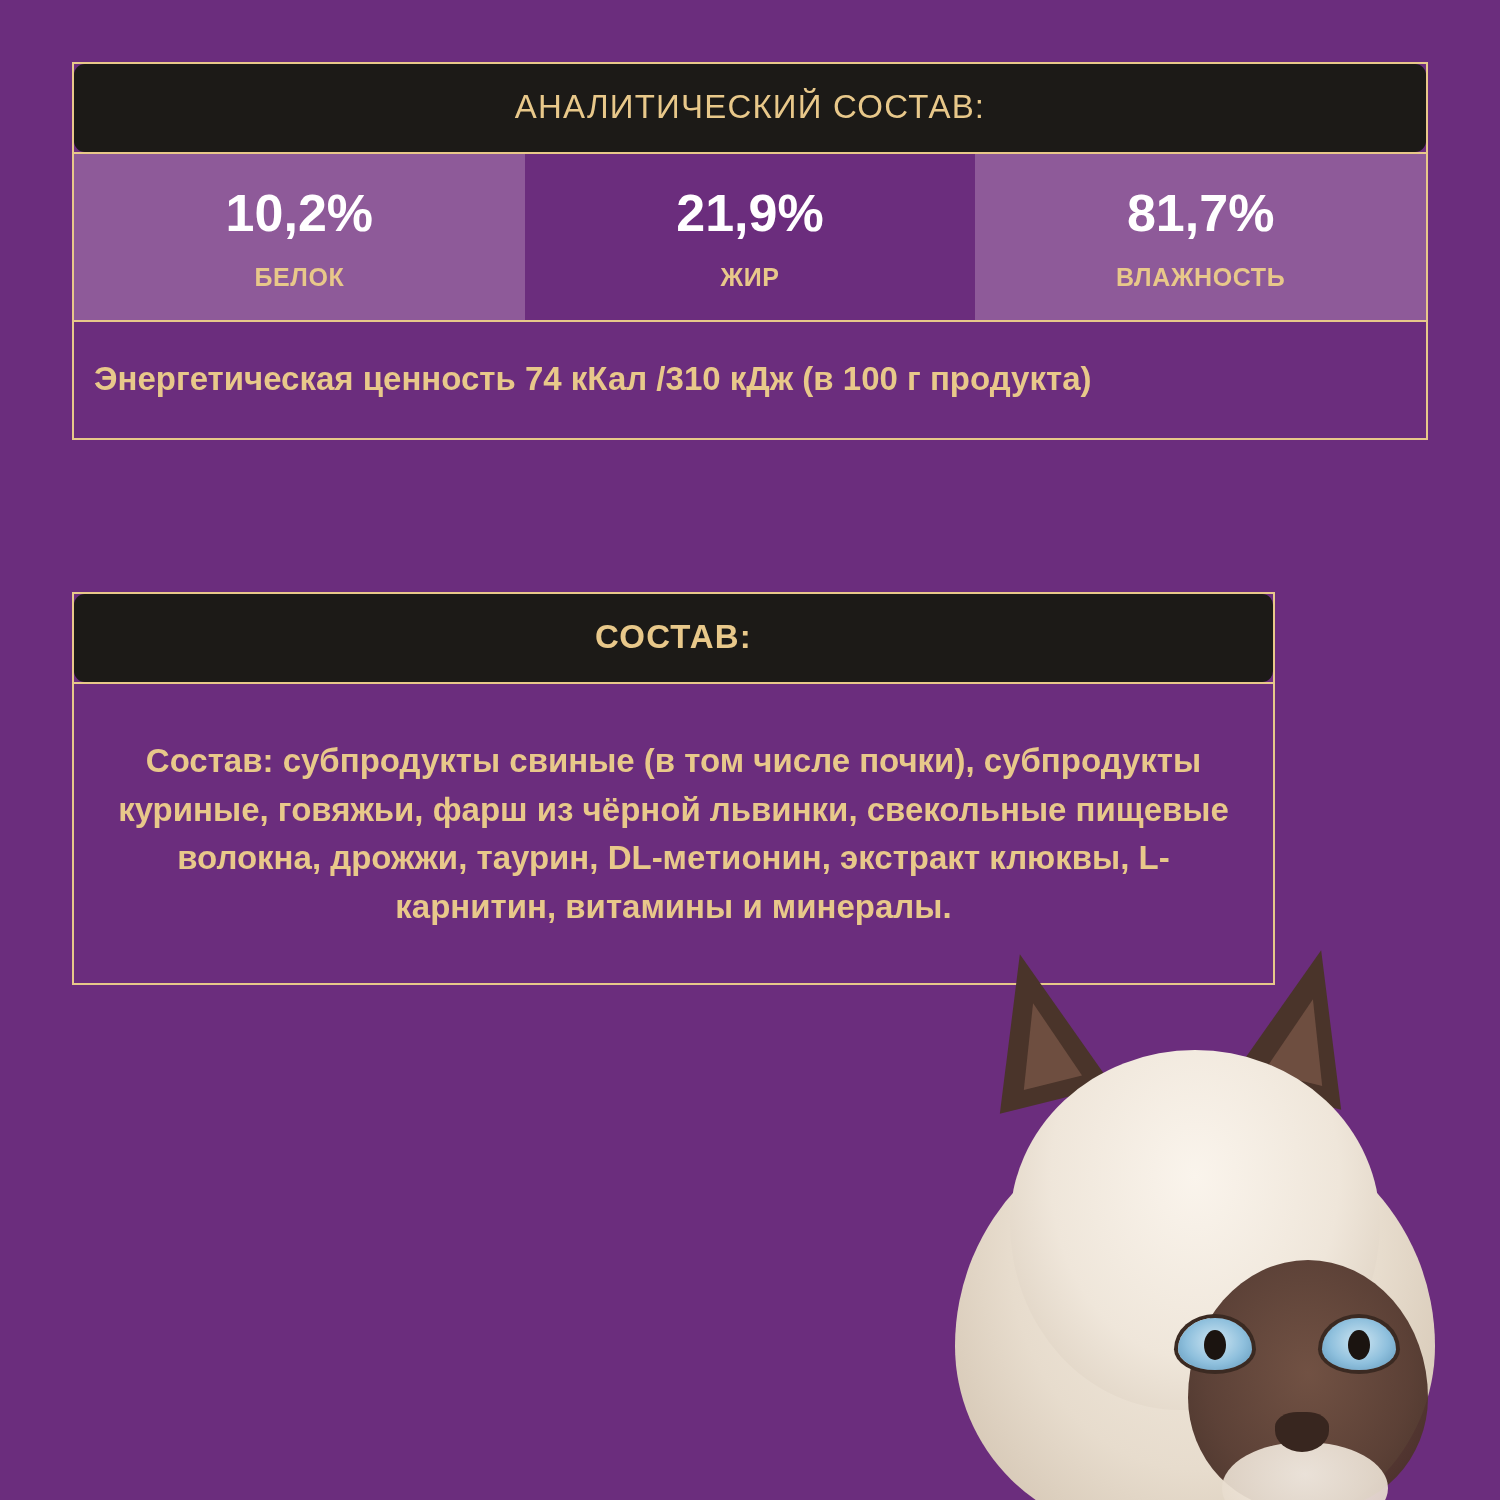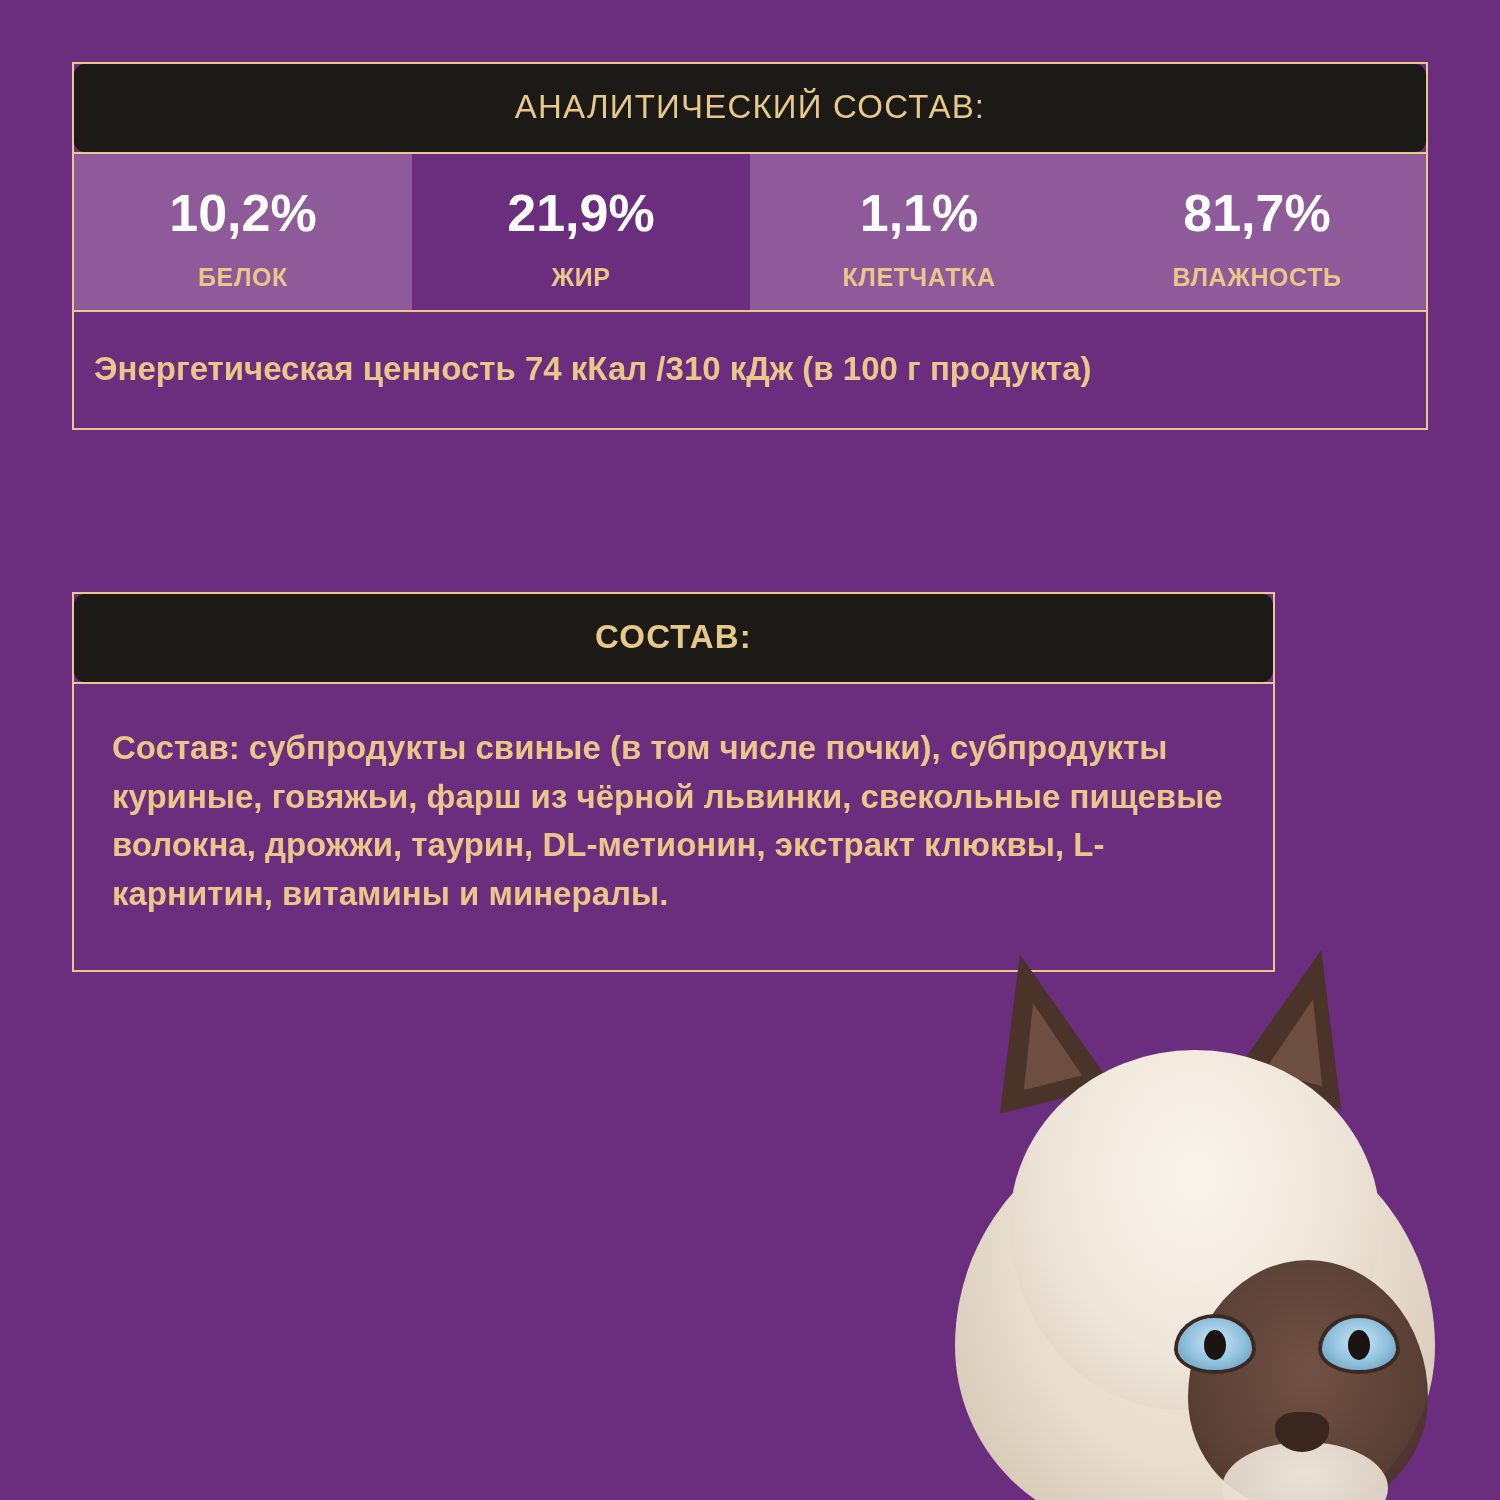--- a/index.html
+++ b/index.html
@@ -46,21 +46,21 @@
   .analytic-row {
     display: flex;
     width: 100%;
     border-top: 2px solid #e8c88a;
     border-bottom: 2px solid #e8c88a;
   }
 
   .analytic-cell {
     flex: 1 1 0;
     box-sizing: border-box;
-    padding: 32px 6px 18px;
+    padding: 32px 6px 28px;
     text-align: center;
   }
   .analytic-cell.shade-a { background: #8e5a99; }
   .analytic-cell.shade-b { background: #6b2d7d; }
 
   .analytic-value {
     color: #ffffff;
     font-size: 52px;
     font-weight: bold;
     line-height: 1.05;
@@ -87,24 +87,25 @@
     left: 72px;
     top: 592px;
     width: 1203px;
     border: 2px solid #e8c88a;
     box-sizing: border-box;
     font-weight: bold;
   }
 
   .composition-body {
     border-top: 2px solid #e8c88a;
-    padding: 40px 38px 52px;
+    padding: 53px 38px 52px;
     color: #e8c88a;
     font-size: 33px;
     line-height: 1.47;
+    text-align: center;
   }
 
   
   .cat {
     position: absolute;
     left: 900px;
     top: 930px;
     width: 600px;
     height: 570px;
     overflow: hidden;
@@ -207,24 +208,20 @@
     <div class="block-header">АНАЛИТИЧЕСКИЙ СОСТАВ:</div>
 
     <div class="analytic-row">
       <div class="analytic-cell shade-a">
         <div class="analytic-value">10,2%</div>
         <div class="analytic-label">БЕЛОК</div>
       </div>
       <div class="analytic-cell shade-b">
         <div class="analytic-value">21,9%</div>
         <div class="analytic-label">ЖИР</div>
-      </div>
-      <div class="analytic-cell shade-a">
-        <div class="analytic-value">1,1%</div>
-        <div class="analytic-label">КЛЕТЧАТКА</div>
       </div>
       <div class="analytic-cell shade-a">
         <div class="analytic-value">81,7%</div>
         <div class="analytic-label">ВЛАЖНОСТЬ</div>
       </div>
     </div>
 
     <div class="energy-row">Энергетическая ценность 74 кКал /310 кДж (в 100 г продукта)</div>
   </section>
 

